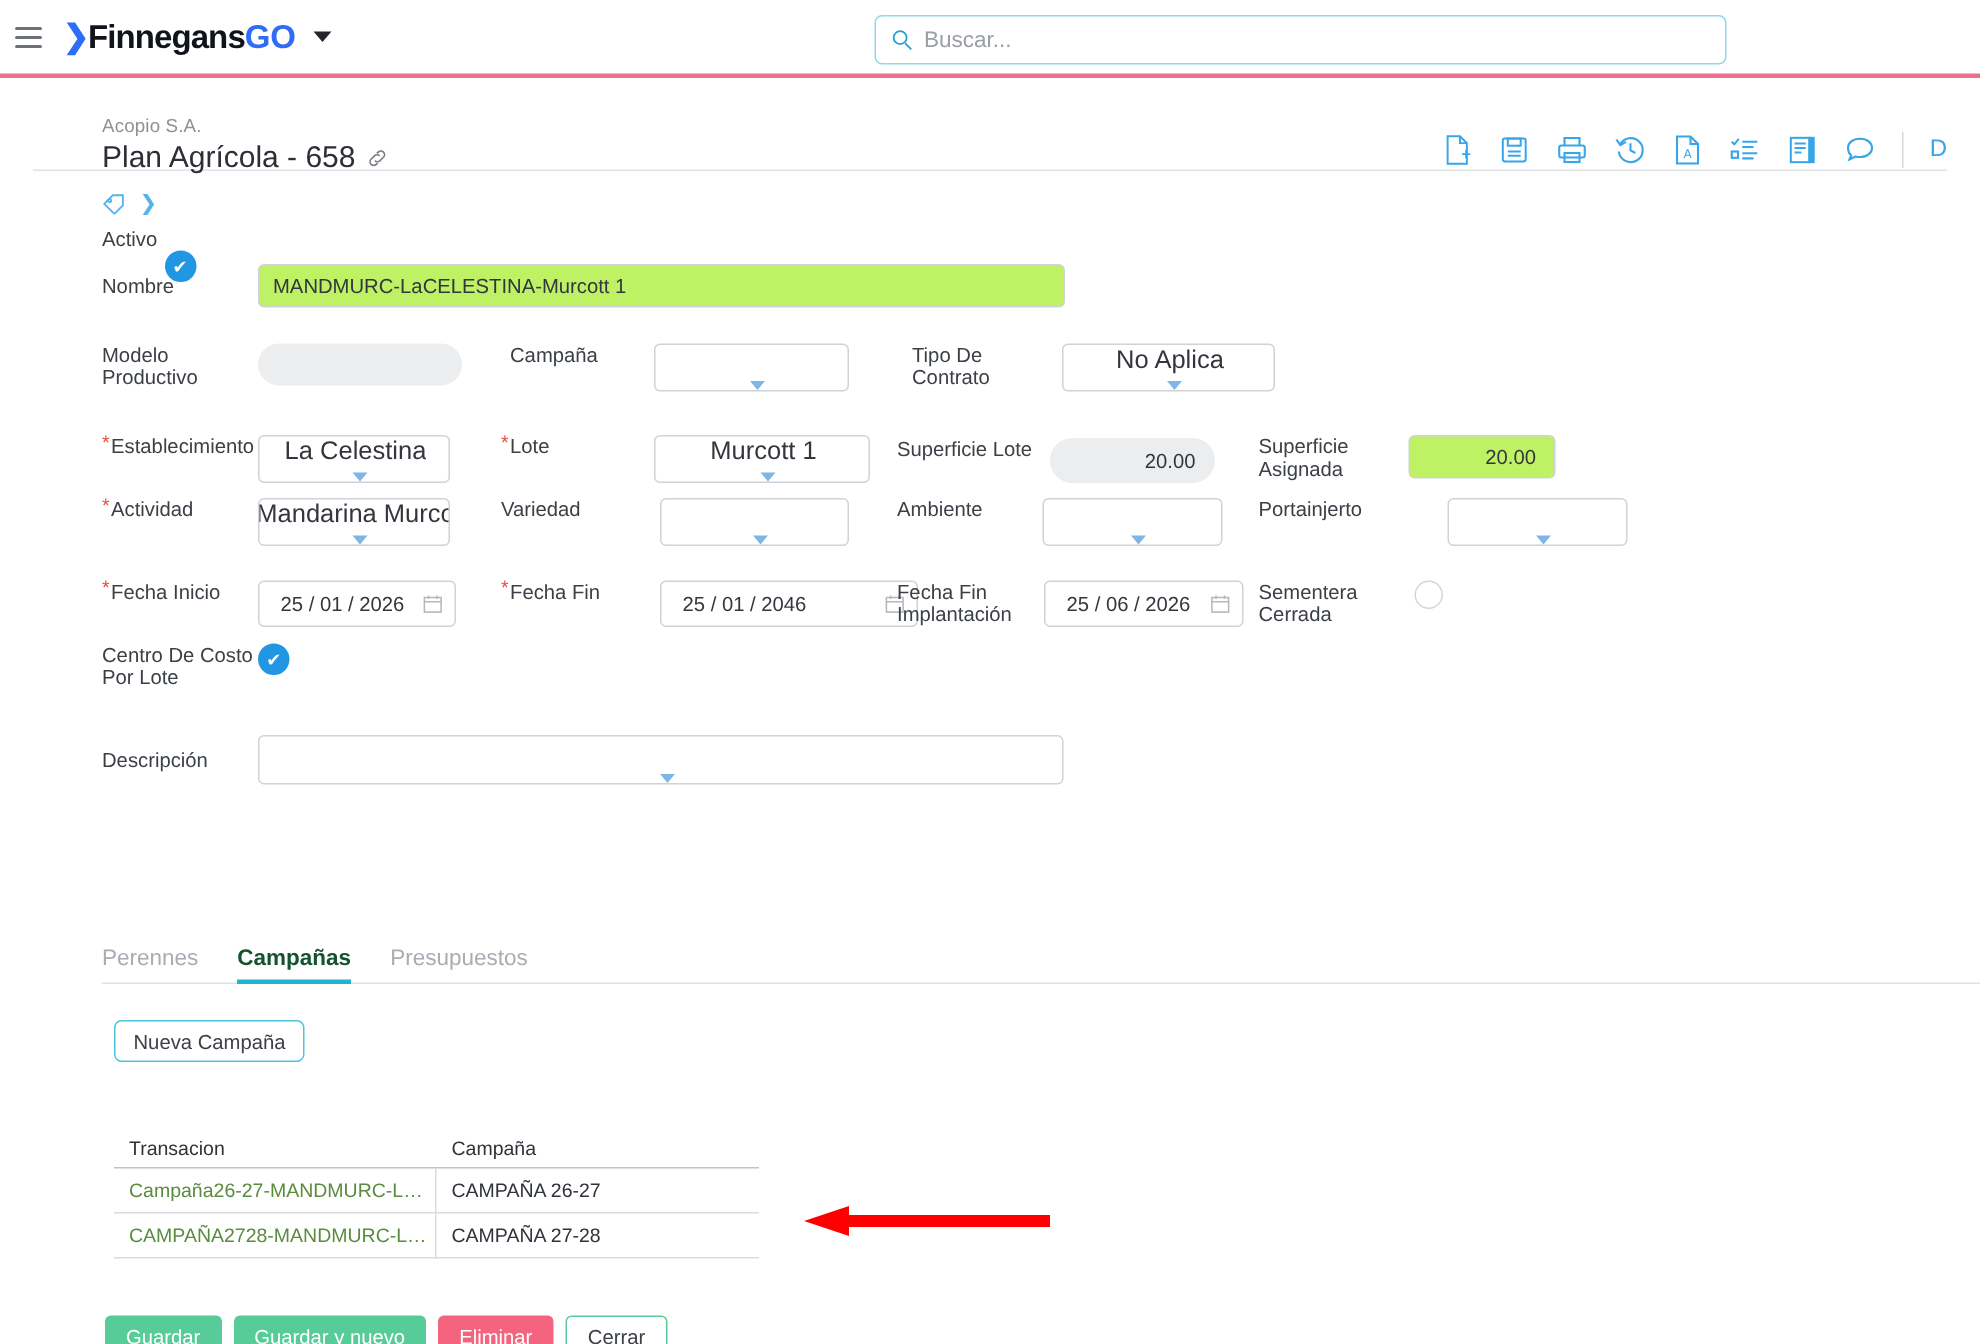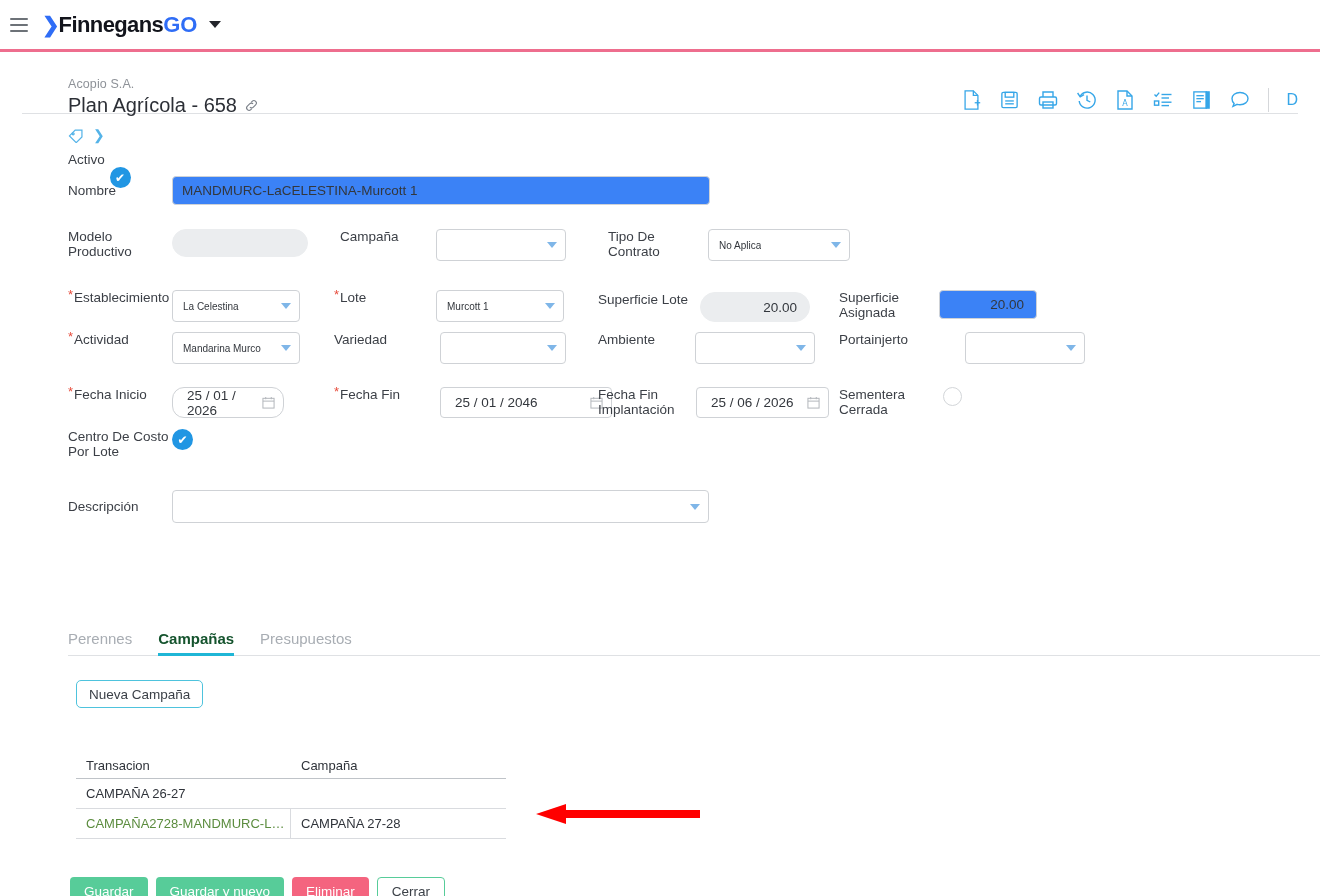--- a/index.html
+++ b/index.html
@@ -105,21 +105,21 @@
   .flabel {
     font-size: 13.5px; color: #3b3f46; line-height: 15px;
   }
   .req { color: #e74c3c; font-size: 13px; vertical-align: top; line-height: 10px; margin-right: 1px;}
 
   .row { position: absolute; }
 
   .inp {
     border: 1px solid #cfd2d6;
     border-radius: 4px;
-    background: #3b82f6;
+    background: #bef264;
     font-size: 13.5px;
     color: #33373d;
     height: 30px;
     padding: 0 9px;
     display: flex; align-items: center;
     font-family: "Liberation Sans", sans-serif;
   }
   .inp.ro {
     background: #ebedef;
     border-color: #ebedef;
@@ -129,24 +129,25 @@
   }
   .inp.num { justify-content: flex-end; padding-right: 12px; }
 
   .sel {
     border: 1px solid #cfd2d6;
     border-radius: 4px;
     background: #fff;
     height: 32px;
     display: flex; align-items: center;
     padding: 0 8px 0 10px;
-    font-size: 10px; color: #33373d;
+    font-size: 17px; color: #33373d;
     cursor: pointer;
     justify-content: space-between;
     overflow: hidden;
+    flex-direction: column;
   }
   .sel .v { white-space: nowrap; overflow: hidden; }
   .chev {
     width: 0; height: 0; flex: none;
     border-left: 5px solid transparent;
     border-right: 5px solid transparent;
     border-top: 6px solid #7fb6e8;
     margin-left: 6px;
   }
 
@@ -235,20 +236,31 @@
       <i></i>
       <i></i>
   </div>
   <div class="brand">
     <span class="brand-chev">❯</span>
     <span class="brand-fin">Finnegans</span>
     <span class="brand-go">GO</span>
     <span class="brand-caret"></span>
   </div>
 
+  <div class="searchwrap">
+    <div class="searchbox">
+      <span class="search-icon">
+        <svg width="15" height="15" viewBox="0 0 16 16">
+            <circle cx="6.5" cy="6.5" r="4.6" fill="none" stroke="currentColor" stroke-width="1.3"></circle>
+            <line x1="10" y1="10.4" x2="14.4" y2="14.8" stroke="currentColor" stroke-width="1.3"></line>
+          </svg>
+      </span>
+      <span class="search-ph">Buscar...</span>
+    </div>
+  </div>
 </div>
 
 <div class="page">
 
   <div class="headerrow">
     <div class="crumb">Acopio S.A.</div>
     <div class="title">
       <span>Plan Agrícola - 658</span>
       <span class="link-icon">
         <svg width="15" height="15" viewBox="0 0 16 16" fill="none" stroke="currentColor" stroke-width="1.2">
@@ -368,21 +380,21 @@
 
     <div class="row" style="left:0px; top:166px; display:flex; align-items:flex-start;">
       <span class="flabel" style="width:104px;"><span class="req">*</span><span>Establecimiento</span></span>
       <span class="sel" style="width:128px;">
         <span class="v">La Celestina</span>
         <span class="chev"></span>
       </span>
     </div>
     <div class="row" style="left:266px; top:166px; display:flex; align-items:flex-start;">
       <span class="flabel" style="width:102px;"><span class="req">*</span><span>Lote</span></span>
-      <span class="sel" style="width:128px;">
+      <span class="sel" style="width:144px;">
         <span class="v">Murcott 1</span>
         <span class="chev"></span>
       </span>
     </div>
     <div class="row" style="left:530px; top:168px; display:flex; align-items:flex-start;">
       <span class="flabel" style="width:102px;">Superficie Lote</span>
       <span class="inp ro" style="width:110px;">20.00</span>
     </div>
     <div class="row" style="left:771px; top:166px; display:flex; align-items:flex-start;">
       <span class="flabel" style="width:100px;">Superficie Asignada</span>
@@ -413,21 +425,21 @@
     <div class="row" style="left:771px; top:208px; display:flex; align-items:flex-start;">
       <span class="flabel" style="width:126px;">Portainjerto</span>
       <span class="sel" style="width:120px;">
         <span class="v"></span>
         <span class="chev"></span>
       </span>
     </div>
 
     <div class="row" style="left:0px; top:263px; display:flex; align-items:flex-start;">
       <span class="flabel" style="width:104px;"><span class="req">*</span><span>Fecha Inicio</span></span>
-      <span class="datebox" style="width:112px;border-radius:12px;">
+      <span class="datebox" style="width:132px;">
         <span>25 / 01 / 2026</span>
         <span class="cal-icon">
           <svg width="13" height="13" viewBox="0 0 14 14" fill="none" stroke="currentColor" stroke-width="1.1">
               <rect x="1" y="2.5" width="12" height="10.5"></rect>
               <line x1="1" y1="5.5" x2="13" y2="5.5"></line>
               <line x1="4" y1="1" x2="4" y2="3.6"></line>
               <line x1="10" y1="1" x2="10" y2="3.6"></line>
             </svg>
         </span>
       </span>
@@ -486,20 +498,21 @@
   </div>
 
   <div class="newbtn">Nueva Campaña</div>
 
   <div class="tbl">
     <div class="hrow">
       <div class="hcell c1">Transacion</div>
       <div class="hcell c2">Campaña</div>
     </div>
     <div class="drow">
+      <div class="dcell c1 lnk">Campaña26-27-MANDMURC-L…</div>
       <div class="dcell c2">CAMPAÑA 26-27</div>
     </div>
     <div class="drow">
       <div class="dcell c1 lnk">CAMPAÑA2728-MANDMURC-L…</div>
       <div class="dcell c2">CAMPAÑA 27-28</div>
     </div>
   </div>
 
   <div class="arrow">
     <svg width="164" height="20" viewBox="0 0 164 20">

